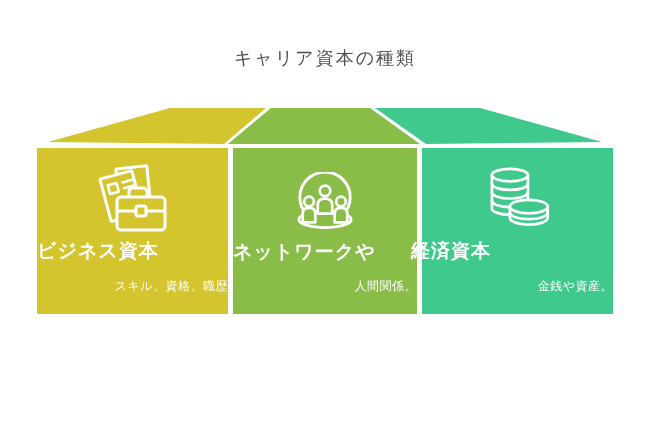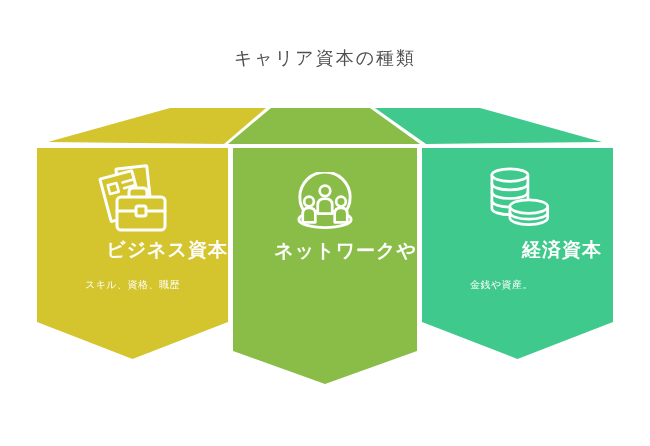--- a/index.html
+++ b/index.html
@@ -7,45 +7,45 @@
     --color-title-text:#4f4f4f;
     --color-banner-text:#ffffff;
     --color-business:#d4c42e;
     --color-social:#8abd48;
     --color-economic:#3fc98c;
   }
   *{margin:0;padding:0;box-sizing:border-box;}
   html,body{background:var(--color-background);}
   .stage{
     position:relative;
-    width:650px;height:446px;
+    width:650px;height:314px;
     overflow:hidden;
     background:var(--color-background);
-    font-family:Liberation Mono, monospace;
+    font-family:Liberation Serif, serif;
   }
   .page-title{
     position:absolute;left:0;top:46px;width:650px;
     text-align:center;
     font-size:18px;font-weight:500;letter-spacing:2px;
     color:var(--color-title-text);
   }
   .shapes{position:absolute;left:0;top:0;}
   .fill-business{fill:var(--color-business);}
   .fill-social{fill:var(--color-social);}
   .fill-economic{fill:var(--color-economic);}
   .banner-content{position:absolute;pointer-events:none;}
   .banner-icon{position:absolute;}
   .banner-title{
-    position:absolute;text-align:right;
+    position:absolute;text-align:left;
     font-size:19px;font-weight:bold;letter-spacing:1px;
     color:var(--color-banner-text);line-height:22px;
   }
   .banner-desc{
-    position:absolute;text-align:center;
-    font-size:10px;letter-spacing:0.5px;
+    position:absolute;text-align:right;
+    font-size:12px;letter-spacing:0.5px;
     color:var(--color-banner-text);line-height:20px;
   }
   .icon-stroke{fill:none;stroke:#fff;stroke-linecap:round;stroke-linejoin:round;}
   .solid-business{fill:var(--color-business);stroke:#fff;stroke-linecap:round;stroke-linejoin:round;}
   .solid-social{fill:var(--color-social);stroke:#fff;stroke-linecap:round;stroke-linejoin:round;}
   .solid-economic{fill:var(--color-economic);stroke:#fff;stroke-linecap:round;stroke-linejoin:round;}
 </style>
 </head>
 <body>
 
@@ -91,33 +91,34 @@
       <ellipse cx="40" cy="49" rx="27" ry="8.5" class="icon-stroke" stroke-width="3"></ellipse>
       <path d="M17 52 L17 43 Q17 37 23.5 37 Q30 37 30 43 L30 52 Z" class="solid-social" stroke-width="2.8"></path>
       <circle cx="23.5" cy="30.5" r="5" class="solid-social" stroke-width="2.8"></circle>
       <path d="M50 52 L50 43 Q50 37 56.5 37 Q63 37 63 43 L63 52 Z" class="solid-social" stroke-width="2.8"></path>
       <circle cx="56.5" cy="30.5" r="5" class="solid-social" stroke-width="2.8"></circle>
       <path d="M32.5 43 L32.5 34 Q32.5 27.5 40 27.5 Q47.5 27.5 47.5 34 L47.5 43 Z" class="solid-social" stroke-width="2.8"></path>
       <circle cx="40" cy="19.5" r="5.5" class="solid-social" stroke-width="2.8"></circle>
     </svg>
     <div class="banner-title" style="left:233px;top:241px;width:184px">ネットワークや</div>
     <div class="banner-desc" style="left:233px;top:276px;width:184px">
+      <div>人間関係。</div>
     </div>
   </div>
 
   <div class="banner-content">
     <svg class="banner-icon" style="left:482px;top:166px" width="72" height="65" viewBox="0 0 80 72">
       <path d="M11 10 L11 47 A20 7 0 0 0 51 47 L51 10" class="solid-economic" stroke-width="3"></path>
       <ellipse cx="31" cy="10" rx="20" ry="7" class="solid-economic" stroke-width="3"></ellipse>
       <path d="M11 19.5 A20 7 0 0 0 51 19.5" class="icon-stroke" stroke-width="3"></path>
       <path d="M11 29 A20 7 0 0 0 51 29" class="icon-stroke" stroke-width="3"></path>
       <path d="M11 38.5 A20 7 0 0 0 51 38.5" class="icon-stroke" stroke-width="3"></path>
       <path d="M31 45 L31 57.5 A21 7.5 0 0 0 73 57.5 L73 45" class="solid-economic" stroke-width="3"></path>
       <ellipse cx="52" cy="45" rx="21" ry="7.5" class="solid-economic" stroke-width="3"></ellipse>
       <path d="M31 51.5 A21 7.5 0 0 0 73 51.5" class="icon-stroke" stroke-width="3"></path>
     </svg>
     <div class="banner-title" style="left:411px;top:240px;width:191px">経済資本</div>
-    <div class="banner-desc" style="left:406px;top:276px;width:191px">
+    <div class="banner-desc" style="left:422px;top:276px;width:191px">
       <div>金銭や資産。</div>
     </div>
   </div>
 
 </div>
 
 </body></html>

